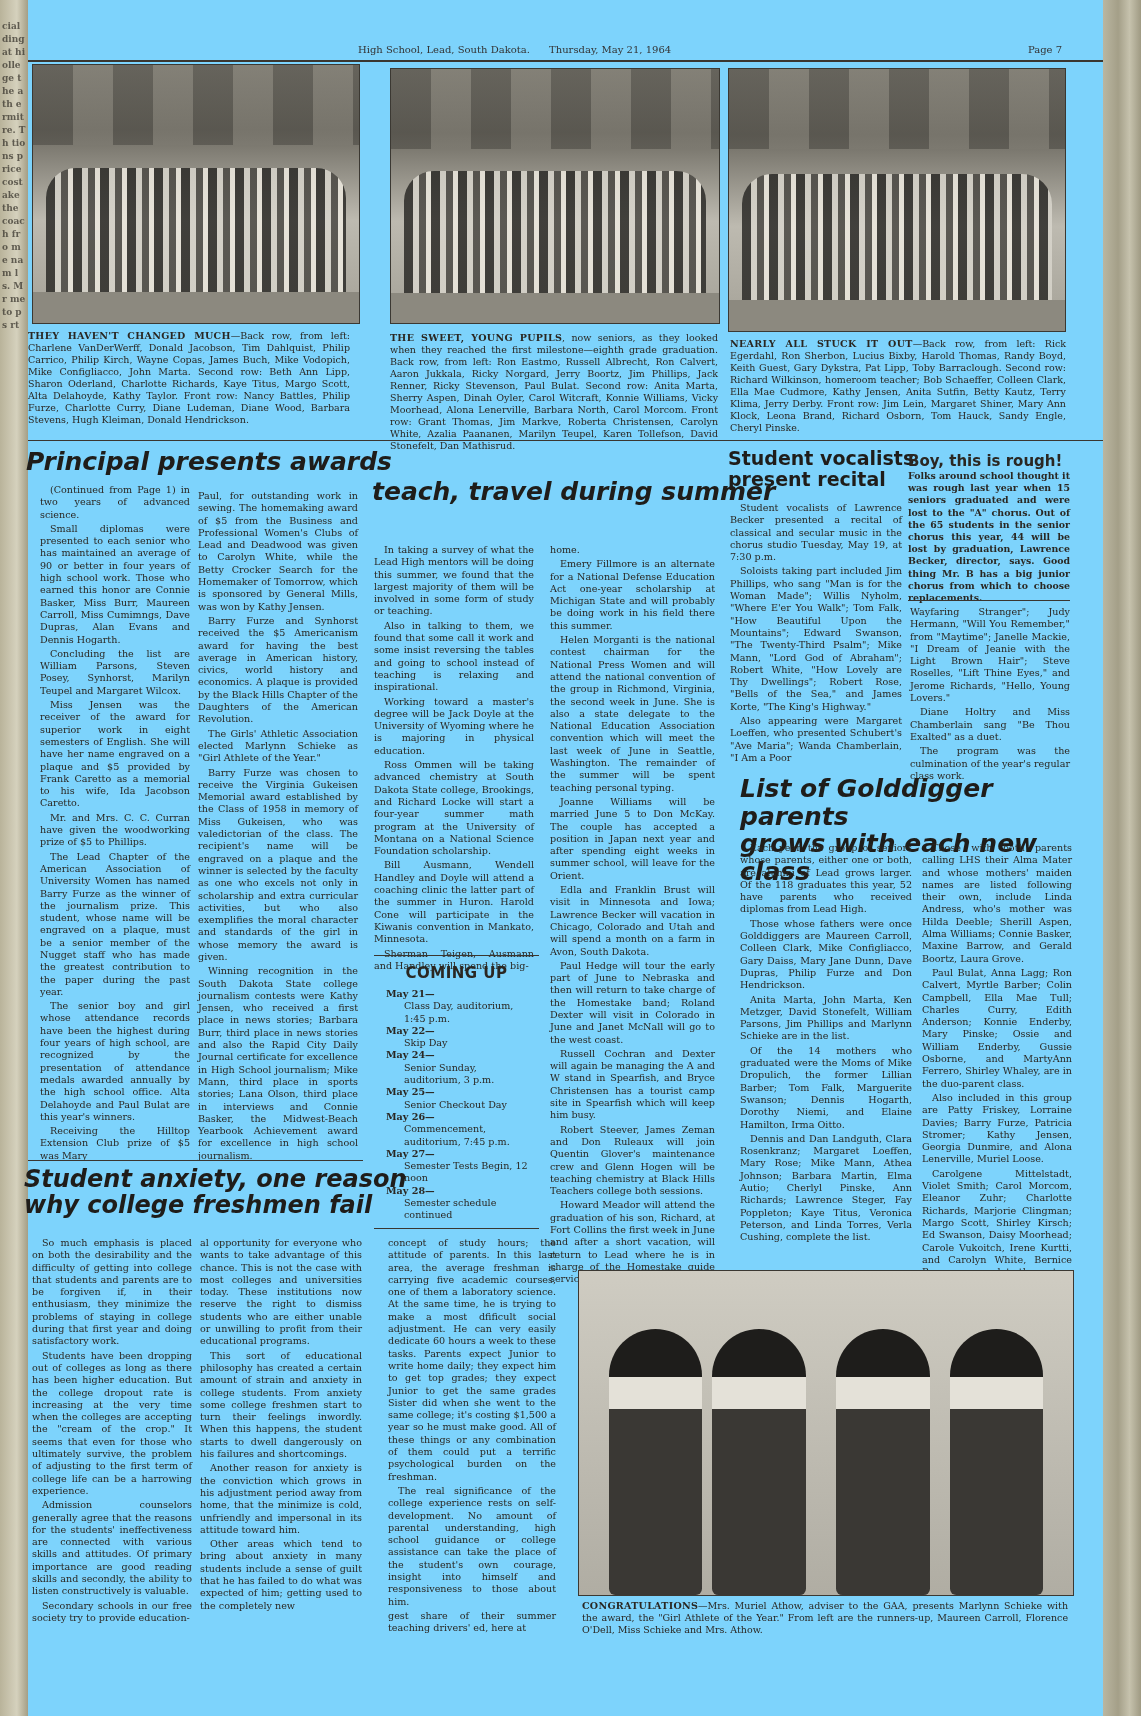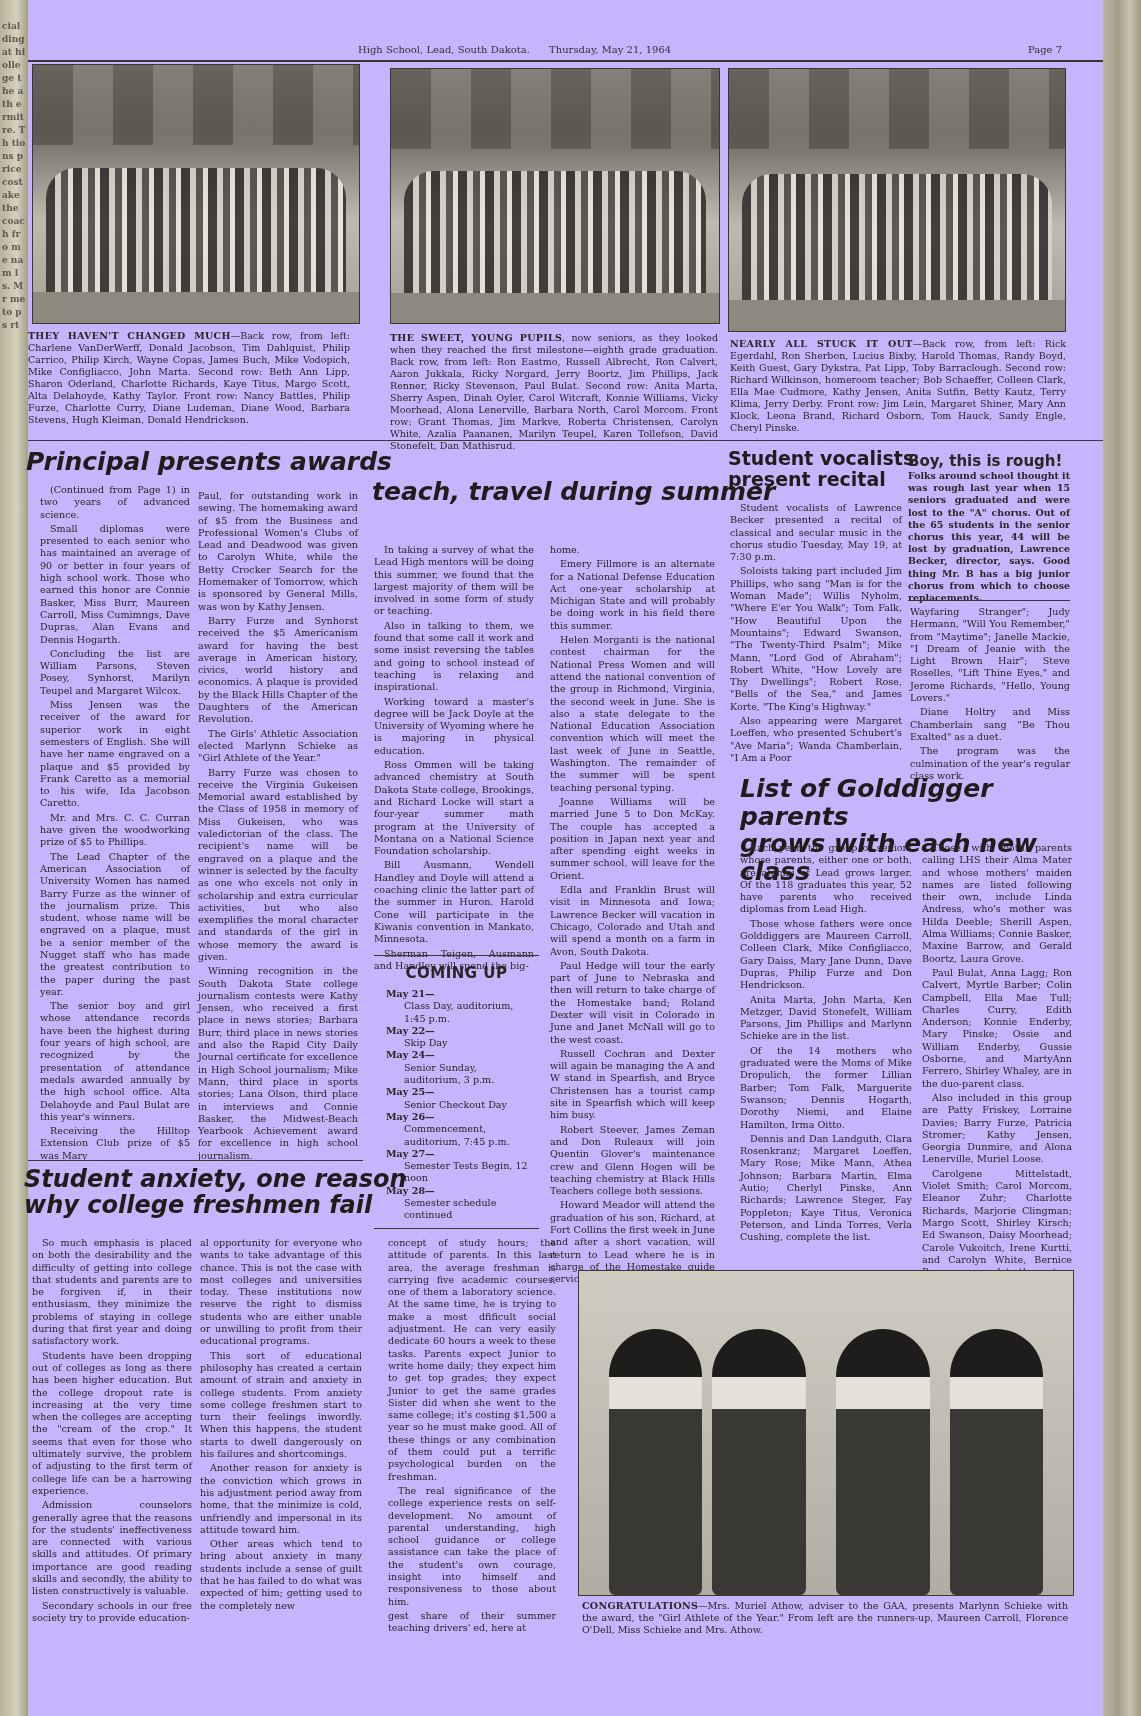--- a/index.html
+++ b/index.html
@@ -18,21 +18,21 @@
     position: absolute; left: 2px; top: 20px; width: 24px;
     font: bold 9px "DejaVu Serif", serif; color: #3a362e; line-height: 13px;
     overflow: hidden; height: 1600px; word-break: break-all; opacity: .75;
   }
   .page-edge {
     position: absolute; right: 0; top: 0; width: 38px; height: 1716px;
     background: linear-gradient(90deg, #bab6a1 0%, #a49f88 40%, #c6c2ad 70%, #9f9a83 100%);
   }
   .page {
     position: absolute; left: 28px; top: 0; width: 1075px; height: 1716px;
-    background: #c4b5fd;
+    background: #7dd3fc;
   }
   .masthead {
     position: absolute; left: 330px; top: 44px; width: 720px;
     font: 10px "DejaVu Serif", serif; color: #333;
   }
   .masthead span { margin-right: 16px; }
   .masthead .page-no { position: absolute; right: 0; top: 0; }
   .rule { position: absolute; background: #3a3630; }
   .photo {
     position: absolute; overflow: hidden;

